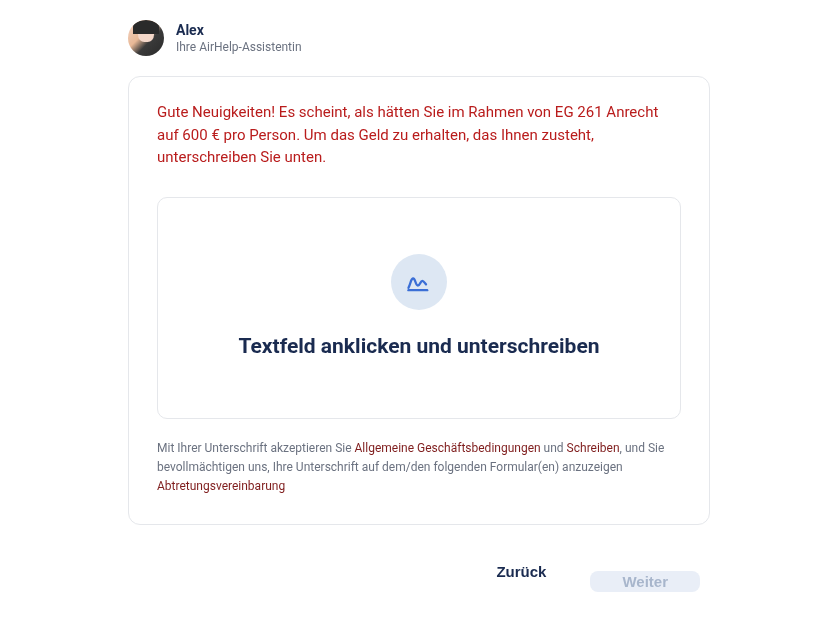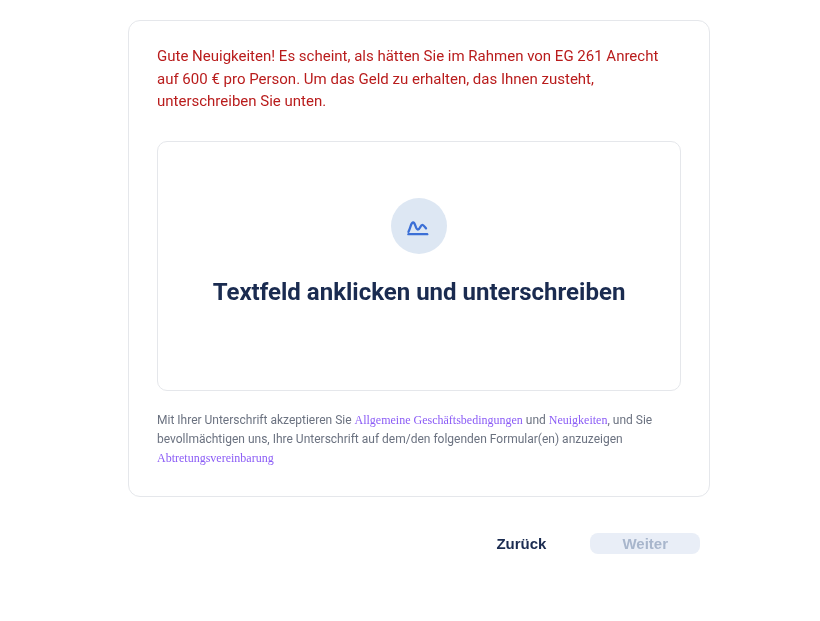--- a/index.html
+++ b/index.html
@@ -93,43 +93,42 @@
       width: 56px;
       height: 56px;
       border-radius: 50%;
       background: #dde7f3;
       display: flex;
       align-items: center;
       justify-content: center;
       margin: 0 auto 24px;
     }
     .signature-title {
-      font-size: 24px;
+      font-size: 21px;
       font-weight: 700;
       color: #1a2b50;
-      margin-bottom: 28px;
+      margin-bottom: 4px;
     }
     .signature-sub {
       font-size: 12px;
       color: #6b7280;
     }
     .legal {
       font-size: 12px;
       line-height: 1.6;
       color: #6b7280;
     }
     .legal .link {
-      color: #8b5cf6;
+      color: #7f1d1d;
       cursor: pointer;
-      font-family: Liberation Serif, serif;
     }
     .footer {
       display: flex;
       justify-content: flex-end;
-      align-items: center;
+      align-items: flex-end;
       gap: 20px;
       padding-right: 10px;
     }
     .btn-back {
       background: transparent;
       border: none;
       font-size: 15px;
       font-weight: 600;
       color: #1a2b50;
       cursor: pointer;
@@ -143,36 +142,43 @@
       font-weight: 600;
       color: #a8b6cc;
       padding: 2px 32px;
       cursor: not-allowed;
     }
   </style>
 </head>
 <body>
 
 <div class="container">
+  <div class="header">
+    <div class="avatar"></div>
+    <div class="header-text">
+      <div class="assistant-name">Alex</div>
+      <div class="assistant-role">Ihre AirHelp-Assistentin</div>
+    </div>
+  </div>
 
   <div class="card">
     <div class="message">Gute Neuigkeiten! Es scheint, als hätten Sie im Rahmen von EG 261 Anrecht auf 600 € pro Person. Um das Geld zu erhalten, das Ihnen zusteht, unterschreiben Sie unten.</div>
 
     <div class="signature-box">
       <div class="signature-icon-wrap">
         <svg width="28" height="28" viewBox="0 0 24 24" fill="none">
           <path d="M3 17 C 5 13, 5 9, 7 9 C 9 9, 9 15, 11 15 C 13 15, 13 11, 15 11 C 16 11, 17 13, 18 14" stroke="#3b6fd6" stroke-width="2" stroke-linecap="round" fill="none"></path>
           <line x1="3" y1="19" x2="19" y2="19" stroke="#3b6fd6" stroke-width="2" stroke-linecap="round"></line>
         </svg>
       </div>
       <div class="signature-title">Textfeld anklicken und unterschreiben</div>
     </div>
 
     <div class="legal">
-      <span>Mit Ihrer Unterschrift akzeptieren Sie </span><span class="link">Allgemeine Geschäftsbedingungen</span><span> und </span><span class="link">Neuigkeiten</span><span>, und Sie bevollmächtigen uns, Ihre Unterschrift auf dem/den folgenden Formular(en) anzuzeigen</span><br>
+      <span>Mit Ihrer Unterschrift akzeptieren Sie </span><span class="link">Allgemeine Geschäftsbedingungen</span><span> und </span><span class="link">Schreiben</span><span>, und Sie bevollmächtigen uns, Ihre Unterschrift auf dem/den folgenden Formular(en) anzuzeigen</span><br>
       <span class="link">Abtretungsvereinbarung</span>
     </div>
   </div>
 
   <div class="footer">
     <button class="btn-back">Zurück</button>
     <button class="btn-next">Weiter</button>
   </div>
 </div>
 

